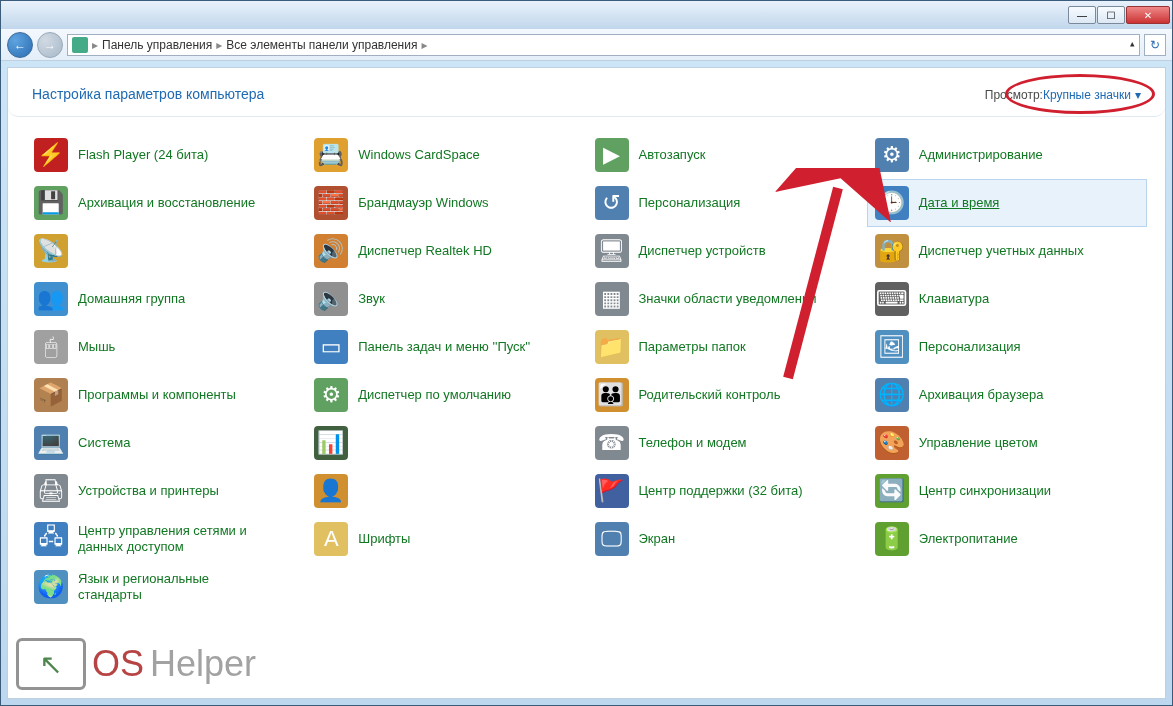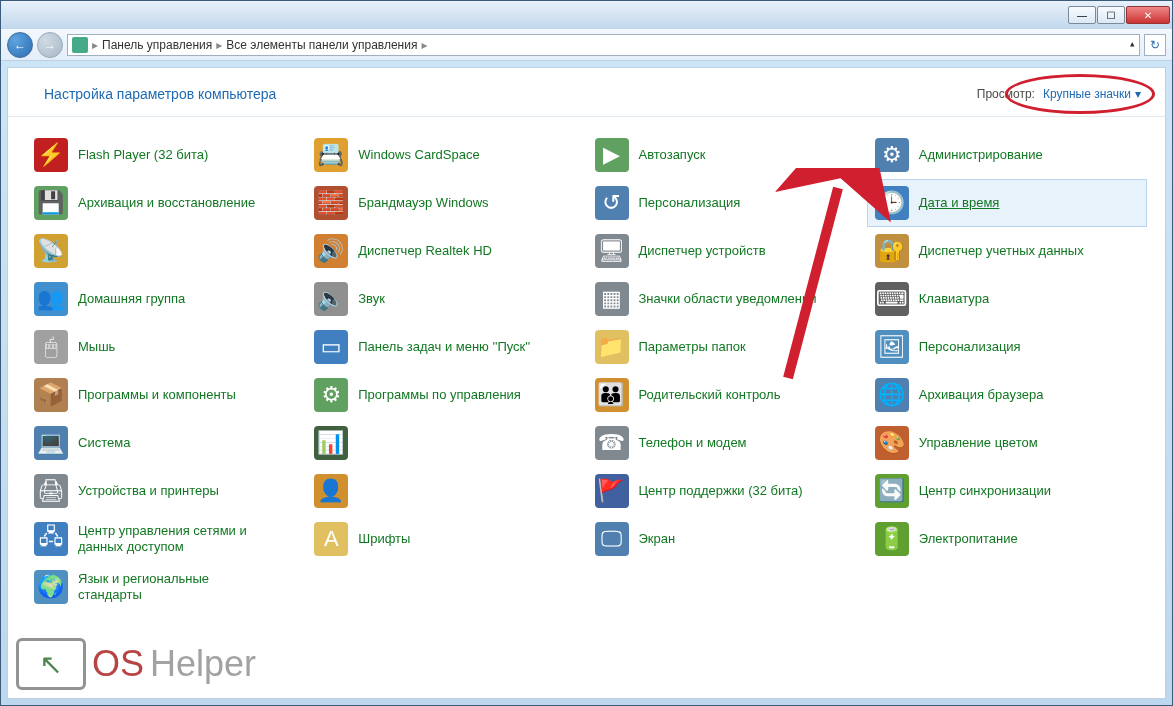--- a/index.html
+++ b/index.html
@@ -77,26 +77,27 @@
   margin: 6px;
   height: 632px;
   border: 1px solid #c0d0e0;
   padding: 0;
   position: relative;
   overflow: hidden;
 }
 .header-row {
   display: flex;
   justify-content: space-between;
-  align-items: center;
-  padding: 18px 24px 14px 36px;
+  align-items: flex-end;
+  padding: 18px 24px 14px 24px;
   border-bottom: 1px solid #e0e8f0;
+  border-radius: 10px;
 }
 .page-title { color: #1f6ab3; font-size: 14px; }
-.view-switch { display: flex; align-items: center; gap: 8px; }
+.view-switch { display: flex; align-items: center; gap: 0; }
 .view-label { color: #4a4a4a; }
 .view-value { color: #1f6ab3; display: flex; align-items: center; gap: 4px; cursor: pointer; }
 .items-grid {
   display: grid;
   grid-template-columns: repeat(4, 1fr);
   padding: 14px 18px;
   column-gap: 0;
   row-gap: 0;
 }
 .cp-item {
@@ -189,21 +190,21 @@
         <span class="view-value">
           <span>Крупные значки</span>
           <span>▾</span>
         </span>
       </div>
     </div>
 
     <div class="items-grid" id="grid">
         <div class="cp-item">
           <div class="cp-icon" style="background: rgb(192, 32, 32); color: rgb(255, 255, 255); border-radius: 4px;">⚡</div>
-          <div class="cp-label">Flash Player (32 бита)</div>
+          <div class="cp-label">Flash Player (24 бита)</div>
         </div>
         <div class="cp-item">
           <div class="cp-icon" style="background: rgb(224, 160, 48); color: rgb(255, 255, 255); border-radius: 4px;">📇</div>
           <div class="cp-label">Windows CardSpace</div>
         </div>
         <div class="cp-item">
           <div class="cp-icon" style="background: rgb(96, 160, 96); color: rgb(255, 255, 255); border-radius: 4px;">▶</div>
           <div class="cp-label">Автозапуск</div>
         </div>
         <div class="cp-item">
@@ -272,21 +273,21 @@
         <div class="cp-item">
           <div class="cp-icon" style="background: rgb(80, 144, 192); color: rgb(255, 255, 255); border-radius: 4px;">🖼</div>
           <div class="cp-label">Персонализация</div>
         </div>
         <div class="cp-item">
           <div class="cp-icon" style="background: rgb(176, 128, 80); color: rgb(255, 255, 255); border-radius: 4px;">📦</div>
           <div class="cp-label">Программы и компоненты</div>
         </div>
         <div class="cp-item">
           <div class="cp-icon" style="background: rgb(96, 160, 96); color: rgb(255, 255, 255); border-radius: 4px;">⚙</div>
-          <div class="cp-label">Программы по управления</div>
+          <div class="cp-label">Диспетчер по умолчанию</div>
         </div>
         <div class="cp-item">
           <div class="cp-icon" style="background: rgb(208, 144, 48); color: rgb(255, 255, 255); border-radius: 4px;">👪</div>
           <div class="cp-label">Родительский контроль</div>
         </div>
         <div class="cp-item">
           <div class="cp-icon" style="background: rgb(80, 128, 176); color: rgb(255, 255, 255); border-radius: 4px;">🌐</div>
           <div class="cp-label">Архивация браузера</div>
         </div>
         <div class="cp-item">

